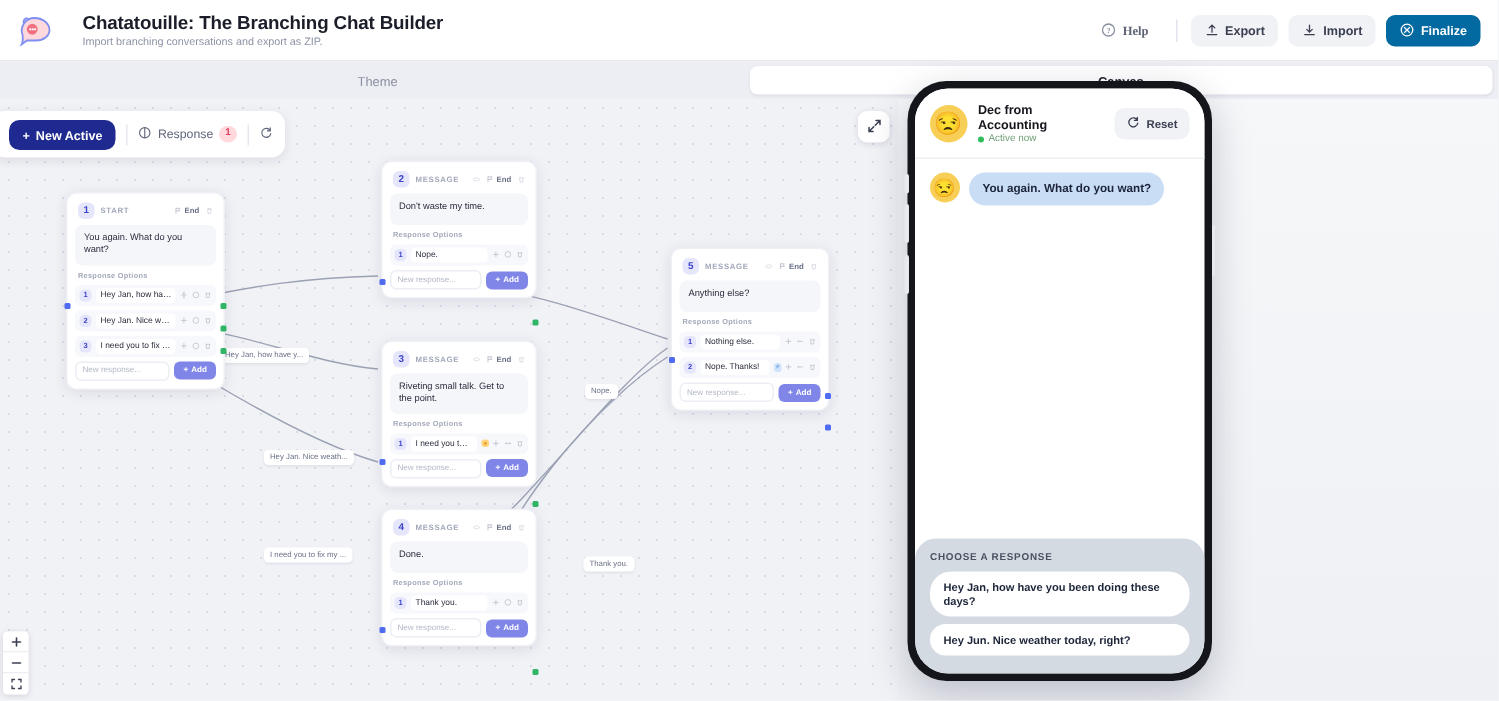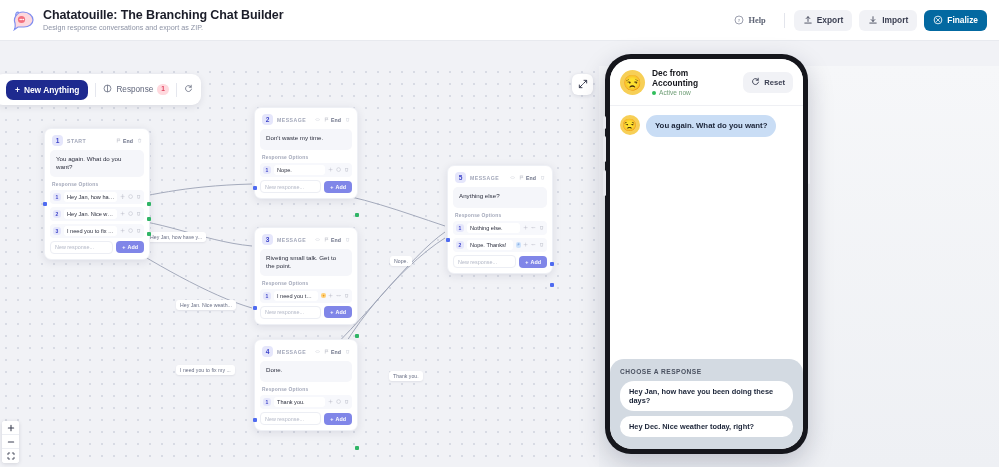--- a/index.html
+++ b/index.html
@@ -10,21 +10,21 @@
     overflow: hidden;
   }
   .app { position: relative; width: 999px; height: 467px; background: #f1f2f6; }
 
   
   .header {
     position: absolute; top: 0; left: 0; width: 999px; height: 41px;
     background: #ffffff; display: flex; align-items: center;
     padding: 0 12px; border-bottom: 1px solid #e8eaef;
   }
-  .brand { display: flex; align-items: center; gap: 7px; }
+  .brand { display: flex; align-items: center; gap: 19px; }
   .logo { width: 24px; height: 22px; position: relative; flex: none; }
   .logo svg { display: block; }
   .brand-text { display: flex; flex-direction: column; line-height: 1.15; }
   .brand-title { font-size: 12.5px; font-weight: bold; color: #1b1d29; letter-spacing: -0.1px; }
   .brand-sub { font-size: 7.2px; color: #8d93a5; margin-top: 1px; }
 
   .header-actions { margin-left: auto; display: flex; align-items: center; gap: 7px; }
   .hbtn {
     display: flex; align-items: center; gap: 4px;
     height: 21px; padding: 0 9px; border-radius: 6px;
@@ -235,21 +235,21 @@
           <path d="M3 14 C1 9 5 3 11 3 C17 3 21 7 21 11 C21 15 17 18 12 18 L6 18 L2.5 20.5 C3.4 18.6 3.3 16.3 3 14 Z" fill="#fdd8dd" stroke="#7f8ef0" stroke-width="1.2"></path>
           <circle cx="9.5" cy="10.5" r="3.6" fill="#f2707f"></circle>
           <circle cx="8.2" cy="10.5" r=".75" fill="#fff"></circle>
           <circle cx="9.8" cy="10.5" r=".75" fill="#fff"></circle>
           <circle cx="11.4" cy="10.5" r=".75" fill="#fff"></circle>
           <path d="M4 7 C3 4.5 5 2.5 7 3.5" fill="none" stroke="#7f8ef0" stroke-width="1.2"></path>
         </svg>
       </span>
       <span class="brand-text">
         <span class="brand-title">Chatatouille: The Branching Chat Builder</span>
-        <span class="brand-sub">Design response conversations and export as ZIP.</span>
+        <span class="brand-sub">Import branching conversations and export as ZIP.</span>
       </span>
     </div>
 
     <div class="header-actions">
       <button class="hbtn ghost">
         <span class="hicon">
           <svg width="10" height="10" viewBox="0 0 14 14">
               <circle cx="7" cy="7" r="5.6" fill="none" stroke="#8b90a0" stroke-width="1.2"></circle>
               <text x="7" y="10" font-size="7" text-anchor="middle" fill="#8b90a0">?</text>
             </svg>
@@ -278,20 +278,24 @@
           <svg width="10" height="10" viewBox="0 0 14 14">
               <circle cx="7" cy="7" r="5.4" fill="none" stroke="#fff" stroke-width="1.2"></circle>
               <path d="M4.4 4.4 L9.6 9.6 M9.6 4.4 L4.4 9.6" stroke="#fff" stroke-width="1.1"></path>
             </svg>
         </span>
         <span>Finalize</span>
       </button>
     </div>
   </div>
 
+  <div class="tabbar">
+    <div class="tab">Theme</div>
+    <div class="tab active">Canvas</div>
+  </div>
 
   <div class="canvas">
 
     <svg class="edges" viewBox="0 0 999 401" preserveAspectRatio="none">
       <path d="M106 137 C 150 130, 180 120, 252 118"></path>
       <path d="M106 152 C 160 152, 200 175, 252 180"></path>
       <path d="M106 167 C 150 195, 210 230, 252 242"></path>
       <path d="M318 125 C 360 130, 400 145, 445 160"></path>
       <path d="M318 295 C 360 260, 410 190, 445 166"></path>
       <path d="M318 340 C 330 280, 400 200, 445 172"></path>
@@ -586,21 +590,21 @@
         <button class="addbtn">
           <span>+</span>
           <span>Add</span>
         </button>
       </div>
     </div>
 
     <div class="toolbar">
       <button class="newmsg">
         <span>+</span>
-        <span>New Anything</span>
+        <span>New Active</span>
       </button>
       <span class="tdiv"></span>
       <button class="tbtn">
         <span>
           <svg width="9" height="9" viewBox="0 0 12 12">
               <circle cx="6" cy="6" r="4.6" fill="none" stroke="#5f657a" stroke-width="1"></circle>
               <path d="M6 1.4 V10.6" stroke="#5f657a" stroke-width="1"></path>
             </svg>
         </span>
         <span>Response</span>
@@ -671,19 +675,19 @@
         <div class="chat-body">
           <div class="bubble-row">
             <span class="avatar-sm">😒</span>
             <span class="bubble">You again. What do you want?</span>
           </div>
         </div>
 
         <div class="responses">
           <div class="resp-title">CHOOSE A RESPONSE</div>
           <button class="resp-btn">Hey Jan, how have you been doing these days?</button>
-          <button class="resp-btn">Hey Dec. Nice weather today, right?</button>
+          <button class="resp-btn">Hey Jun. Nice weather today, right?</button>
         </div>
       </div>
     </div>
   </div>
 
 </div>
 
 </body></html>

